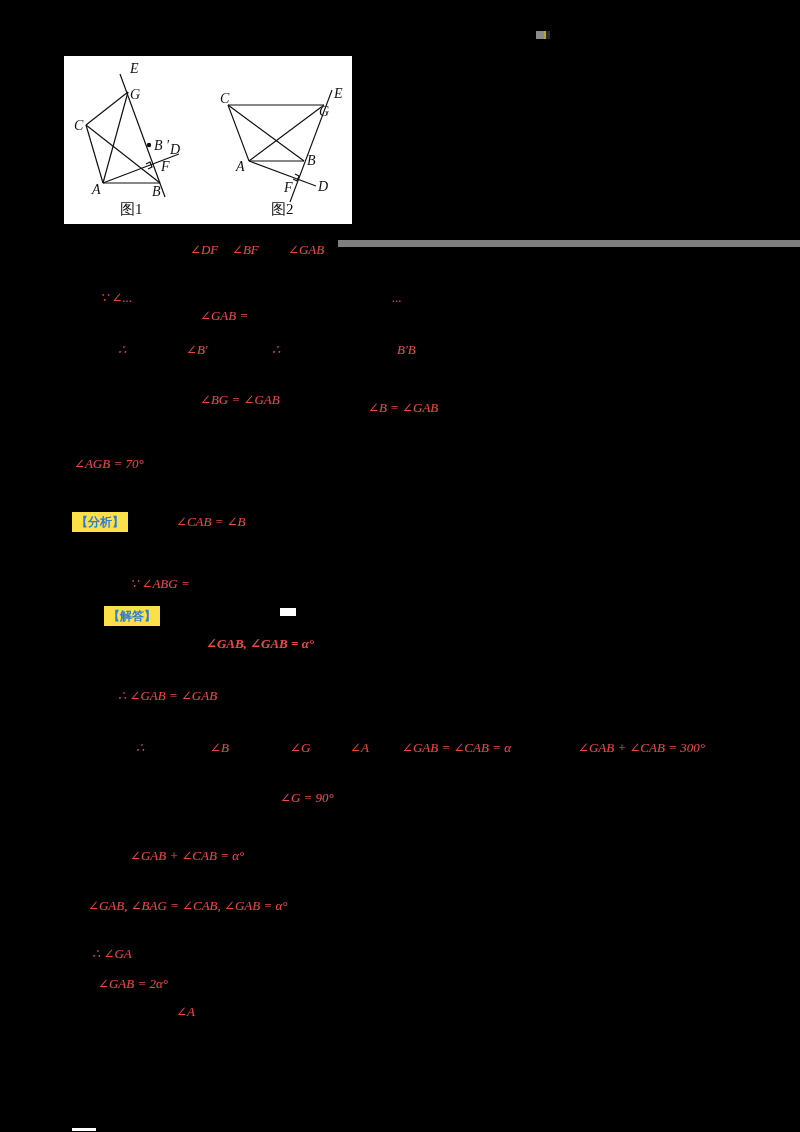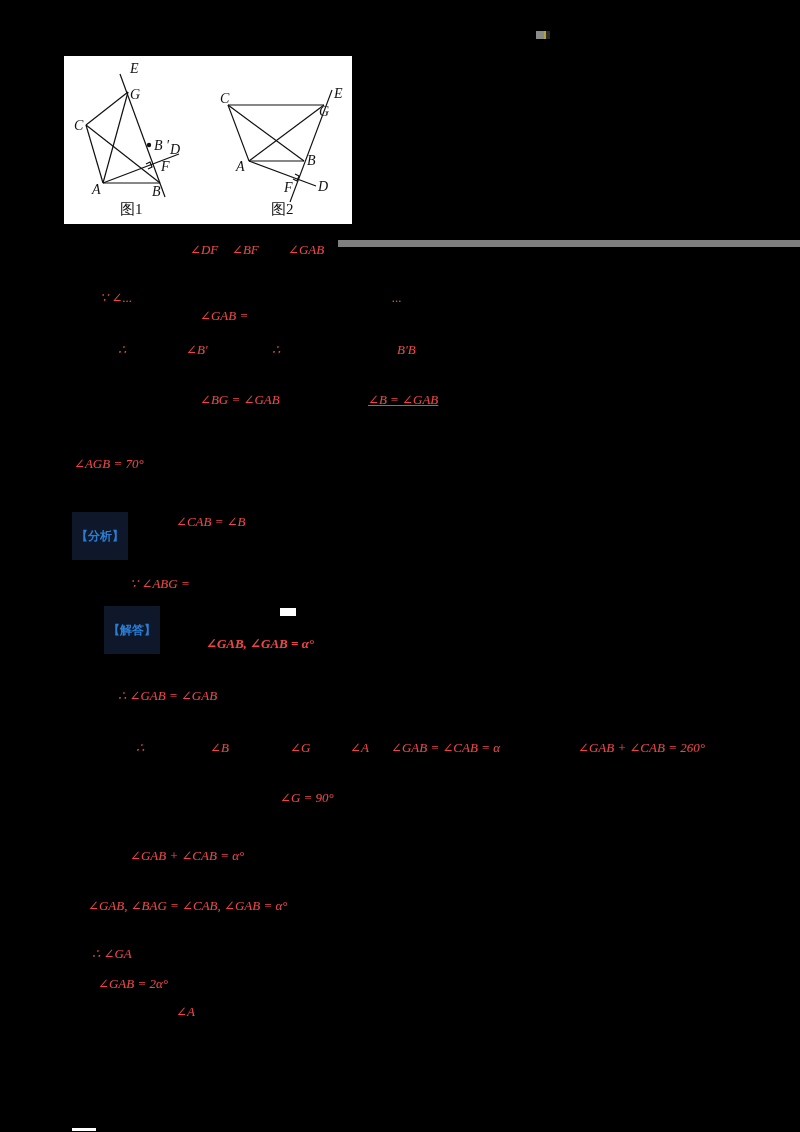--- a/index.html
+++ b/index.html
@@ -5,22 +5,22 @@
   html, body { margin:0; padding:0; }
   body { width:800px; height:1132px; background:#000; position:relative; overflow:hidden;
          font-family:"Liberation Serif", "DejaVu Serif", serif; color:#111; }
   .abs { position:absolute; }
   .figure { left:64px; top:56px; width:288px; height:168px; background:#fff; }
   .figure svg { width:100%; height:100%; display:block; }
   .fig-label { font-family:"Liberation Serif", serif; font-size:15px; fill:#111; }
   .pt { font-family:"Liberation Serif", serif; font-style:italic; font-size:14px; fill:#111; }
   .gray-bar { left:338px; top:240px; width:462px; height:7px; background:#7f7f7f; }
   .corner-mark { left:536px; top:31px; width:14px; height:8px; background:linear-gradient(90deg,#8a8a8a 0 55%, #b5a23a 55% 70%, #2a2a2a 70%); }
-  .badge { background:#0f172a; color:#2a7fd4; font-family:"DejaVu Sans", sans-serif; font-size:12px;
-           font-weight:bold; padding:16px 4px; width:48px; height:16px; line-height:16px; text-align:center; }
+  .badge { background:#fde047; color:#2a7fd4; font-family:"DejaVu Sans", sans-serif; font-size:12px;
+           font-weight:bold; padding:2px 4px; width:48px; height:16px; line-height:16px; text-align:center; }
   .frag { color:#ef4444; font-size:13px; font-style:italic; text-shadow:0 0 1px #222; white-space:nowrap; }
   .white-block { left:280px; top:608px; width:16px; height:8px; background:#fff; }
   .bottom-mark { left:72px; top:1128px; width:24px; height:3px; background:#fff; }
 </style>
 </head>
 <body>
 
 <div class="abs corner-mark"></div>
 
 <div class="abs figure">
@@ -81,31 +81,31 @@
     <span class="abs frag" style="left: 232px; top: 242px;">∠BF</span>
     <span class="abs frag" style="left: 288px; top: 242px;">∠GAB</span>
     <span class="abs frag" style="left: 100px; top: 290px;">∵ ∠...</span>
     <span class="abs frag" style="left: 200px; top: 308px; text-align: center;">∠GAB =</span>
     <span class="abs frag" style="left: 392px; top: 290px;">...</span>
     <span class="abs frag" style="left: 118px; top: 342px;">∴</span>
     <span class="abs frag" style="left: 186px; top: 342px;">∠B'</span>
     <span class="abs frag" style="left: 272px; top: 342px;">∴</span>
     <span class="abs frag" style="left: 361px; top: 342px; margin-left: 36px;">B'B</span>
     <span class="abs frag" style="left: 200px; top: 392px;">∠BG = ∠GAB</span>
-    <span class="abs frag" style="left: 368px; top: 392px; text-decoration: underline;">∠B = ∠GAB</span>
+    <span class="abs frag" style="left: 368px; top: 400px;">∠B = ∠GAB</span>
     <span class="abs frag" style="left: 74px; top: 456px;">∠AGB = 70°</span>
     <span class="abs frag" style="left: 176px; top: 514px;">∠CAB = ∠B</span>
     <span class="abs frag" style="left: 110px; top: 576px; margin-left: 20px;">∵ ∠ABG =</span>
     <span class="abs frag" style="left: 206px; top: 636px; font-weight: bold;">∠GAB, ∠GAB = α°</span>
     <span class="abs frag" style="left: 118px; top: 688px;">∴ ∠GAB = ∠GAB</span>
     <span class="abs frag" style="left: 136px; top: 740px;">∴</span>
     <span class="abs frag" style="left: 210px; top: 740px;">∠B</span>
     <span class="abs frag" style="left: 290px; top: 740px;">∠G</span>
     <span class="abs frag" style="left: 350px; top: 740px;">∠A</span>
-    <span class="abs frag" style="left: 391px; top: 740px; text-align: right;">∠GAB = ∠CAB = α</span>
-    <span class="abs frag" style="left: 578px; top: 740px;">∠GAB + ∠CAB = 260°</span>
+    <span class="abs frag" style="left: 402px; top: 740px; text-align: right;">∠GAB = ∠CAB = α</span>
+    <span class="abs frag" style="left: 578px; top: 740px;">∠GAB + ∠CAB = 300°</span>
     <span class="abs frag" style="left: 232px; top: 790px; margin-left: 48px;">∠G = 90°</span>
     <span class="abs frag" style="left: 130px; top: 848px;">∠GAB + ∠CAB = α°</span>
     <span class="abs frag" style="left: 88px; top: 898px;">∠GAB, ∠BAG = ∠CAB, ∠GAB = α°</span>
     <span class="abs frag" style="left: 92px; top: 946px;">∴ ∠GA</span>
     <span class="abs frag" style="left: 98px; top: 976px;">∠GAB = 2α°</span>
     <span class="abs frag" style="left: 176px; top: 1004px;">∠A</span>
   </div>
 
 </body></html>

